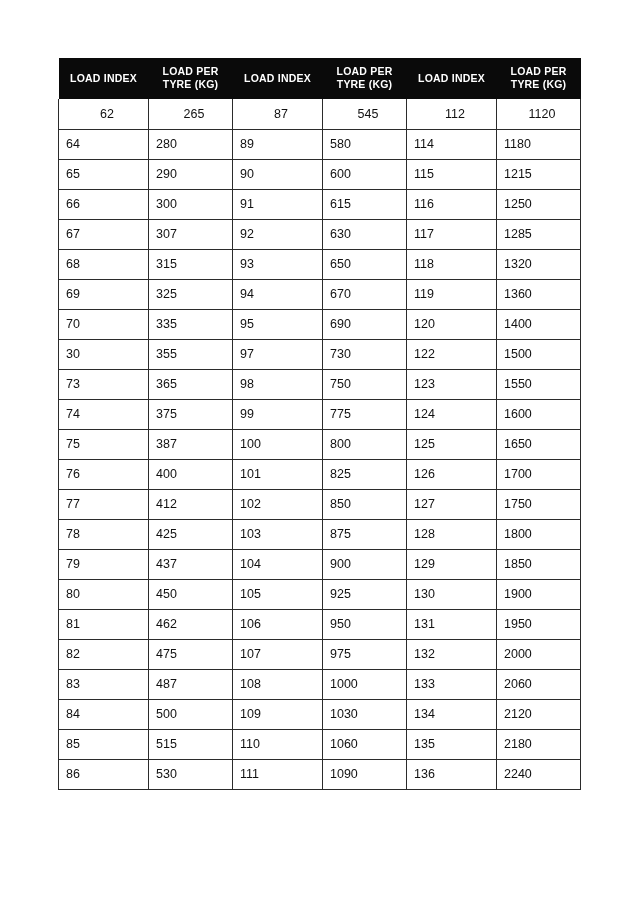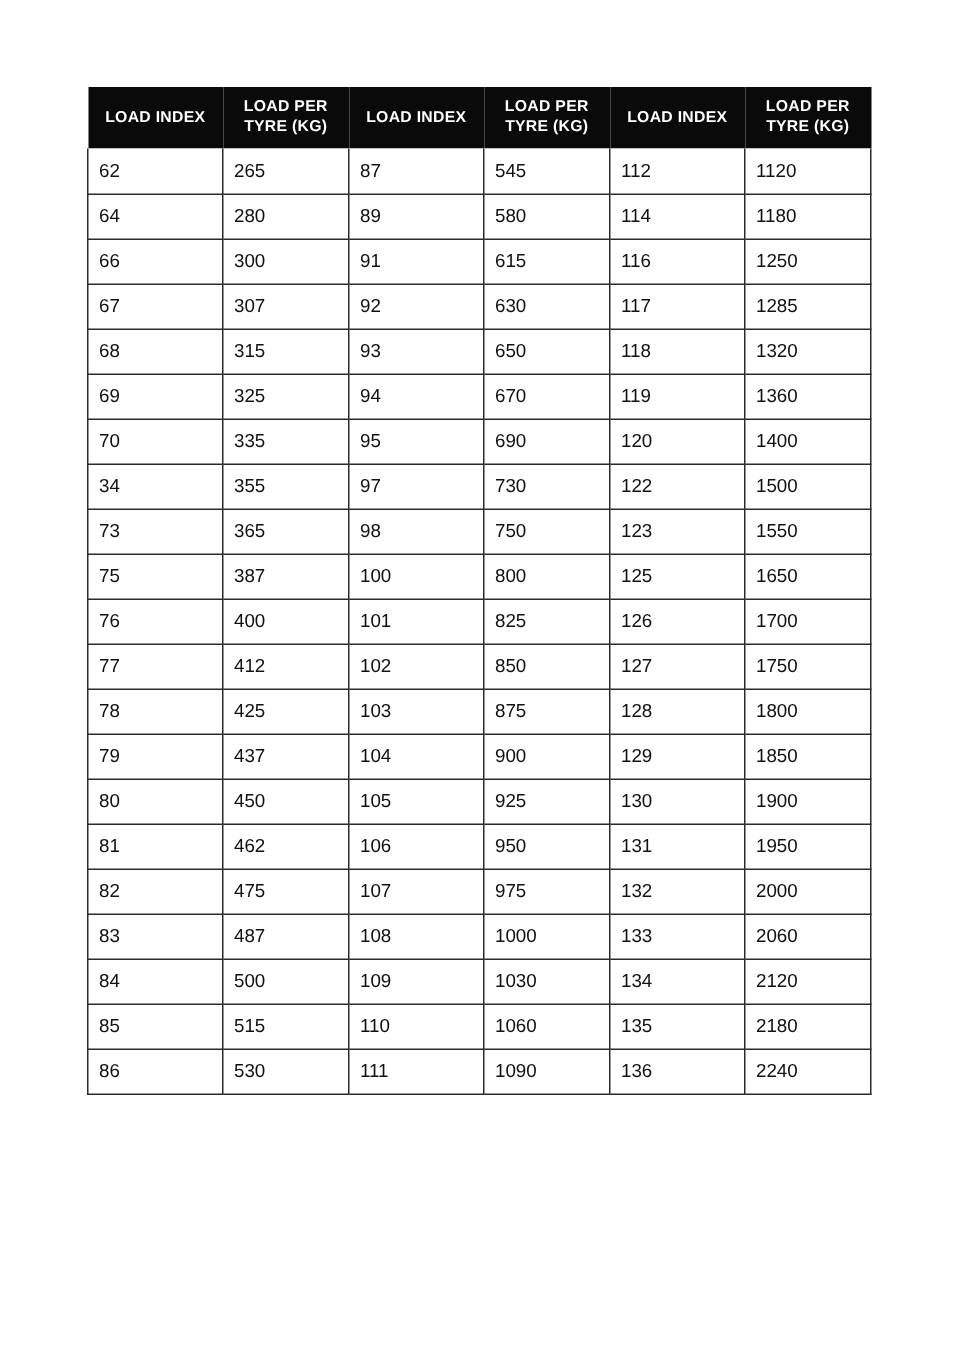--- a/index.html
+++ b/index.html
@@ -57,21 +57,21 @@
     padding: 0 0 0 7px;
     font-size: 12.5px;
     color: #111111;
     text-align: left;
     vertical-align: middle;
     line-height: 14px;
     background: #ffffff;
     box-sizing: border-box;
     font-weight: normal;
   }
-  tbody tr:first-child td { border-top: none; }
+  tbody tr:first-child td { border-top: none; text-align: center; }
 </style>
 </head>
 <body>
 
 <div class="page">
   <div class="table-wrap">
     <table class="load-index-table">
       <colgroup>
         <col class="c-idx">
           <col class="c-kg">
@@ -116,20 +116,28 @@
           </tr>
           <tr>
             <td>64</td>
             <td>280</td>
             <td>89</td>
             <td>580</td>
             <td>114</td>
             <td>1180</td>
           </tr>
           <tr>
+            <td>65</td>
+            <td>290</td>
+            <td>90</td>
+            <td>600</td>
+            <td>115</td>
+            <td>1215</td>
+          </tr>
+          <tr>
             <td>66</td>
             <td>300</td>
             <td>91</td>
             <td>615</td>
             <td>116</td>
             <td>1250</td>
           </tr>
           <tr>
             <td>67</td>
             <td>307</td>
@@ -156,36 +164,44 @@
           </tr>
           <tr>
             <td>70</td>
             <td>335</td>
             <td>95</td>
             <td>690</td>
             <td>120</td>
             <td>1400</td>
           </tr>
           <tr>
-            <td>34</td>
+            <td>30</td>
             <td>355</td>
             <td>97</td>
             <td>730</td>
             <td>122</td>
             <td>1500</td>
           </tr>
           <tr>
             <td>73</td>
             <td>365</td>
             <td>98</td>
             <td>750</td>
             <td>123</td>
             <td>1550</td>
           </tr>
           <tr>
+            <td>74</td>
+            <td>375</td>
+            <td>99</td>
+            <td>775</td>
+            <td>124</td>
+            <td>1600</td>
+          </tr>
+          <tr>
             <td>75</td>
             <td>387</td>
             <td>100</td>
             <td>800</td>
             <td>125</td>
             <td>1650</td>
           </tr>
           <tr>
             <td>76</td>
             <td>400</td>

